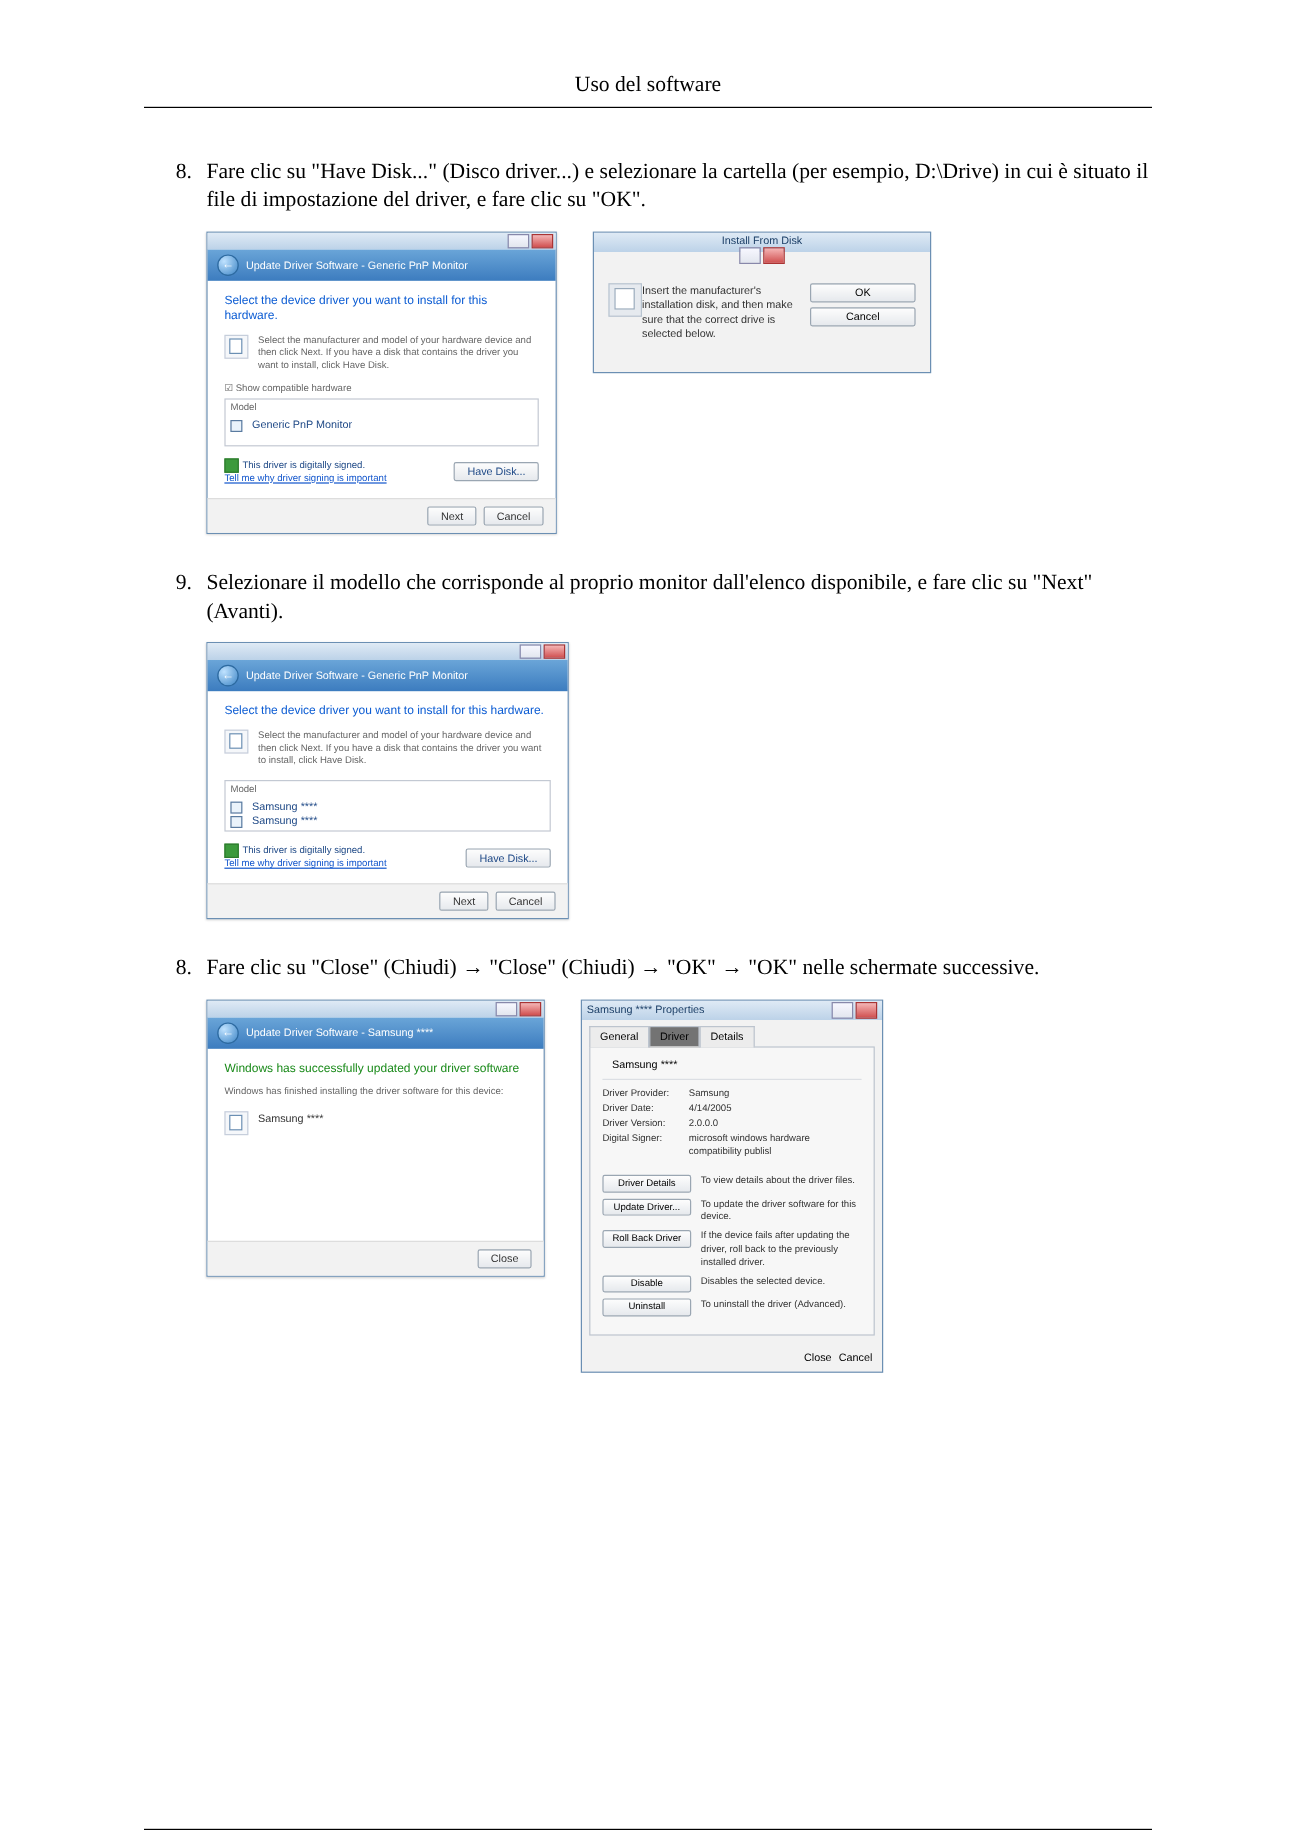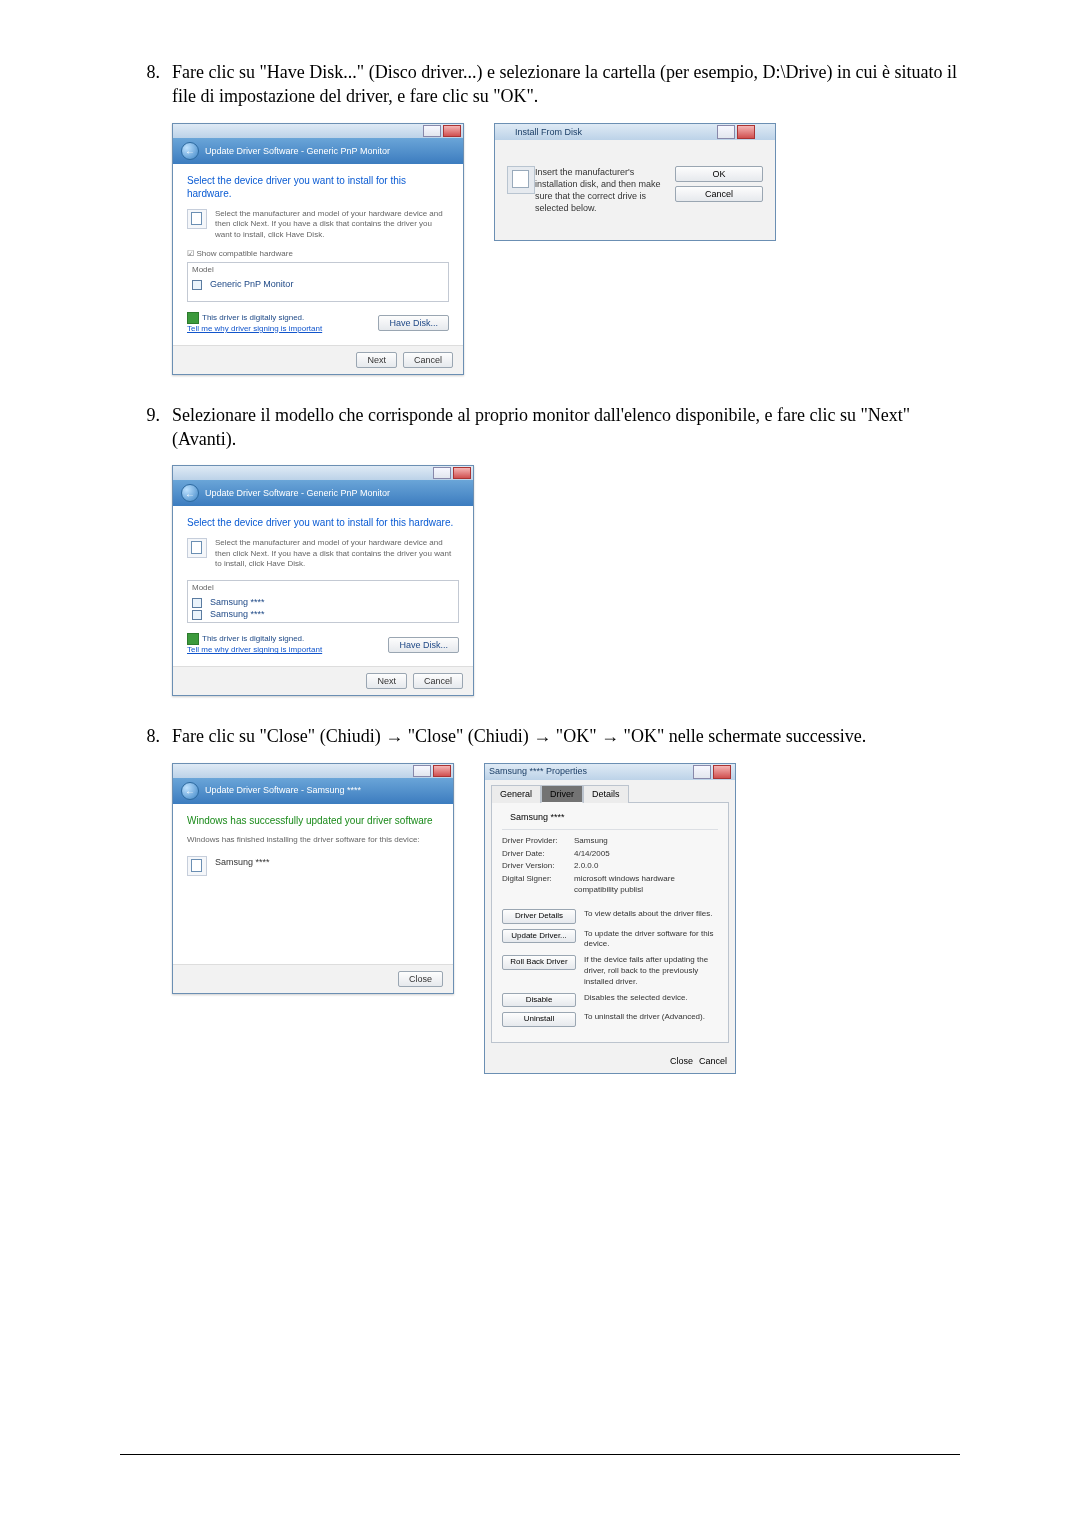--- a/index.html
+++ b/index.html
@@ -136,22 +136,22 @@
   .dlg {
     font-family: "Segoe UI", Tahoma, sans-serif;
     font-size: 9px;
     border: 1px solid #6b8fb3;
     background: #f2f2f2;
   }
   .dlg .titlebar {
     height: 16px;
     background: linear-gradient(#dfeaf5, #bcd2e8);
     display:flex; justify-content:space-between; align-items:center;
-    padding: 0 20px;
-    font-size:9px; color:#1b3e66;
+    padding: 0 0;
+    font-size:9px; color:#1b3e66;flex-direction:column;
   }
   .dlg .titlebar .wbtns{display:flex;gap:2px;}
   .dlg .titlebar .wbtn{width:16px;height:12px;border:1px solid #88a;background:linear-gradient(#f7f7ff,#e2e6ee);}
   .dlg .titlebar .wbtn.close{background:linear-gradient(#f5b5b5,#d05050);border-color:#a33;}
   .dlg .inner { padding: 26px 12px; display:flex; }
   .dlg .floppy {
     width: 26px; height: 26px; flex:0 0 26px;
     background:#e6eaef; border:1px solid #b8c4d0; position:relative;
   }
   .dlg .floppy::before{ content:""; position:absolute; left:4px; top:3px; width:15px; height:16px; background:#fff; border:1px solid #9ab; }
@@ -214,20 +214,21 @@
 
   .bottomrule{
     border-top:1px solid #000;
     margin: 380px 0 0 0;
   }
 </style>
 </head>
 <body>
 
 <div class="page">
+  <div class="header">Uso del software</div>
 
   <ol class="steps">
 
     <li>
       <span class="num">8.</span>
       <div class="content">
         <div>Fare clic su "Have Disk..." (Disco driver...) e selezionare la cartella (per esempio, D:\Drive) in cui è situato il file di impostazione del driver, e fare clic su "OK".</div>
         <div class="figrow">
 
           <div class="win" style="width:290px">

